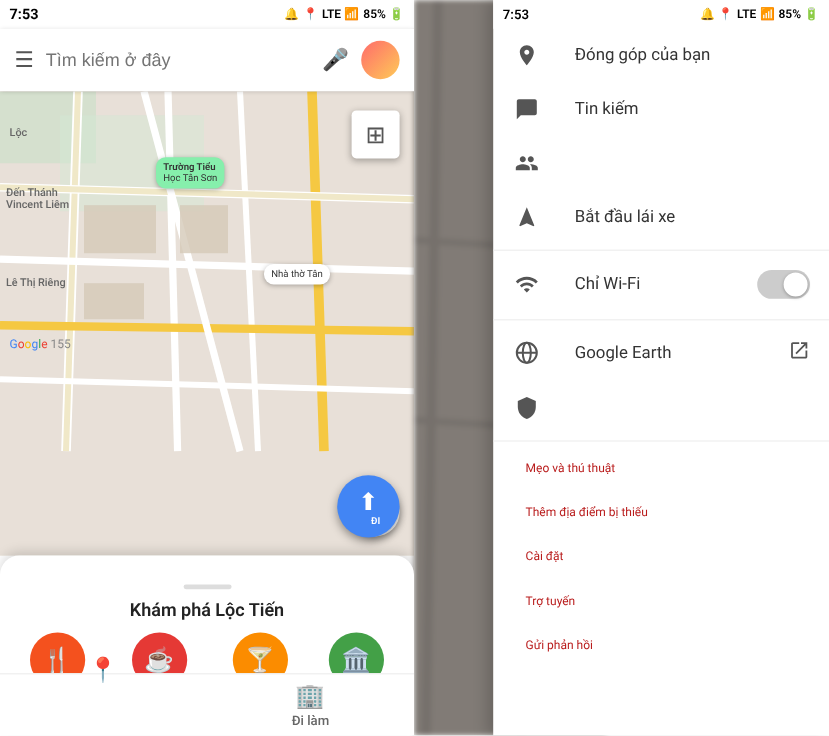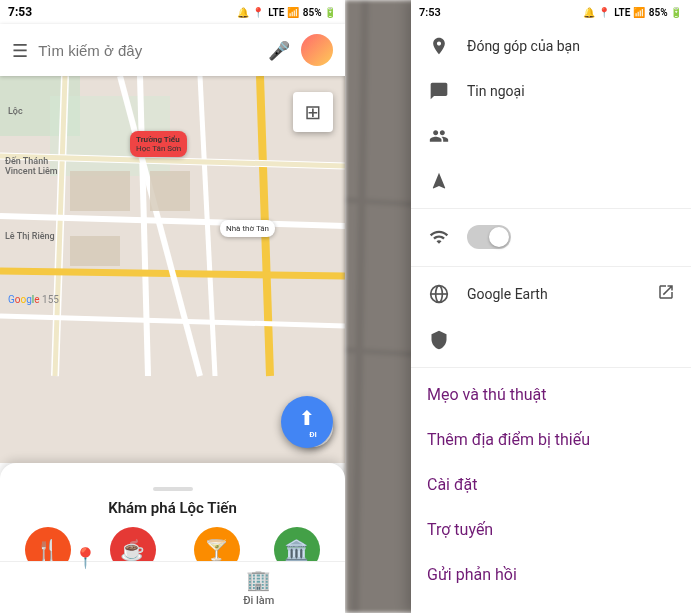--- a/index.html
+++ b/index.html
@@ -115,21 +115,21 @@
       z-index: 100;
       cursor: pointer;
     }
     .nav-button-icon { font-size: 20px; color: white; }
     .nav-button-label { font-size: 8px; color: white; font-weight: 600; margin-left: 12px; }
 
     
     .google-logo {
       position: absolute;
       left: 8px;
-      bottom: 158px;
+      bottom: 170px;
       font-size: 10px;
       color: #888;
       z-index: 50;
     }
     .g-blue { color: #4285f4; }
     .g-red { color: #ea4335; }
     .g-yellow { color: #fbbc05; }
     .g-green { color: #34a853; }
 
     
@@ -251,21 +251,21 @@
       align-items: center;
       justify-content: space-between;
       padding: 0 8px;
       font-size: 11px;
       font-weight: 600;
     }
     .menu-item {
       display: flex;
       align-items: center;
       padding: 12px 16px;
-      gap: 16px;
+      gap: 28px;
       cursor: pointer;
       border-bottom: 1px solid transparent;
     }
     .menu-icon-wrap {
       width: 24px;
       display: flex;
       align-items: center;
       justify-content: center;
       color: #555;
       font-size: 18px;
@@ -297,28 +297,29 @@
       border-radius: 50%;
       top: 2px;
       right: 2px;
       box-shadow: 0 1px 3px rgba(0,0,0,0.3);
     }
 
     .menu-divider { height: 1px; background: #eee; margin: 4px 0; }
 
     .menu-text-item {
       padding: 13px 16px;
-      font-size: 16px;
-      color: #701a75;
-      cursor: pointer;
+      font-size: 10px;
+      color: #b91c1c;
+      cursor: pointer;
+      margin-left: 11px;
     }
 
     .school-marker {
       position: absolute;
-      background: #ef4444;
+      background: #86efac;
       border-radius: 8px;
       padding: 4px 6px;
       font-size: 8px;
       color: #333;
       box-shadow: 0 1px 4px rgba(0,0,0,0.3);
       white-space: nowrap;
       z-index: 30;
     }
 
     .church-marker {
@@ -486,47 +487,49 @@
       </span>
       <span class="menu-item-text">Đóng góp của bạn</span>
     </div>
 
     <div class="menu-item">
       <span class="menu-icon-wrap">
         <svg width="20" height="20" viewBox="0 0 24 24" fill="#555">
             <path d="M20 2H4c-1.1 0-2 .9-2 2v18l4-4h14c1.1 0 2-.9 2-2V4c0-1.1-.9-2-2-2z"></path>
           </svg>
       </span>
-      <span class="menu-item-text">Tin ngoại</span>
+      <span class="menu-item-text">Tin kiếm</span>
     </div>
 
     <div class="menu-item">
       <span class="menu-icon-wrap">
         <svg width="20" height="20" viewBox="0 0 24 24" fill="#555">
             <path d="M16 11c1.66 0 2.99-1.34 2.99-3S17.66 5 16 5c-1.66 0-3 1.34-3 3s1.34 3 3 3zm-8 0c1.66 0 2.99-1.34 2.99-3S9.66 5 8 5C6.34 5 5 6.34 5 8s1.34 3 3 3zm0 2c-2.33 0-7 1.17-7 3.5V19h14v-2.5c0-2.33-4.67-3.5-7-3.5zm8 0c-.29 0-.62.02-.97.05 1.16.84 1.97 1.97 1.97 3.45V19h6v-2.5c0-2.33-4.67-3.5-7-3.5z"></path>
           </svg>
       </span>
     </div>
 
     <div class="menu-item">
       <span class="menu-icon-wrap">
         <svg width="20" height="20" viewBox="0 0 24 24" fill="#555">
             <path d="M12 2L4.5 20.29l.71.71L12 18l6.79 3 .71-.71z"></path>
           </svg>
       </span>
+      <span class="menu-item-text">Bắt đầu lái xe</span>
     </div>
 
     <div class="menu-divider"></div>
 
     <div class="menu-item">
       <span class="menu-icon-wrap">
         <svg width="20" height="20" viewBox="0 0 24 24" fill="#555">
             <path d="M1 9l2 2c4.97-4.97 13.03-4.97 18 0l2-2C16.93 2.93 7.08 2.93 1 9zm8 8l3 3 3-3c-1.65-1.66-4.34-1.66-6 0zm-4-4l2 2c2.76-2.76 7.24-2.76 10 0l2-2C15.14 9.14 8.87 9.14 5 13z"></path>
           </svg>
       </span>
+      <span class="menu-item-text">Chỉ Wi-Fi</span>
       <div class="toggle-switch off">
         <div class="toggle-knob"></div>
       </div>
     </div>
 
 
     <div class="menu-divider"></div>
 
     <div class="menu-item">
       <span class="menu-icon-wrap">

